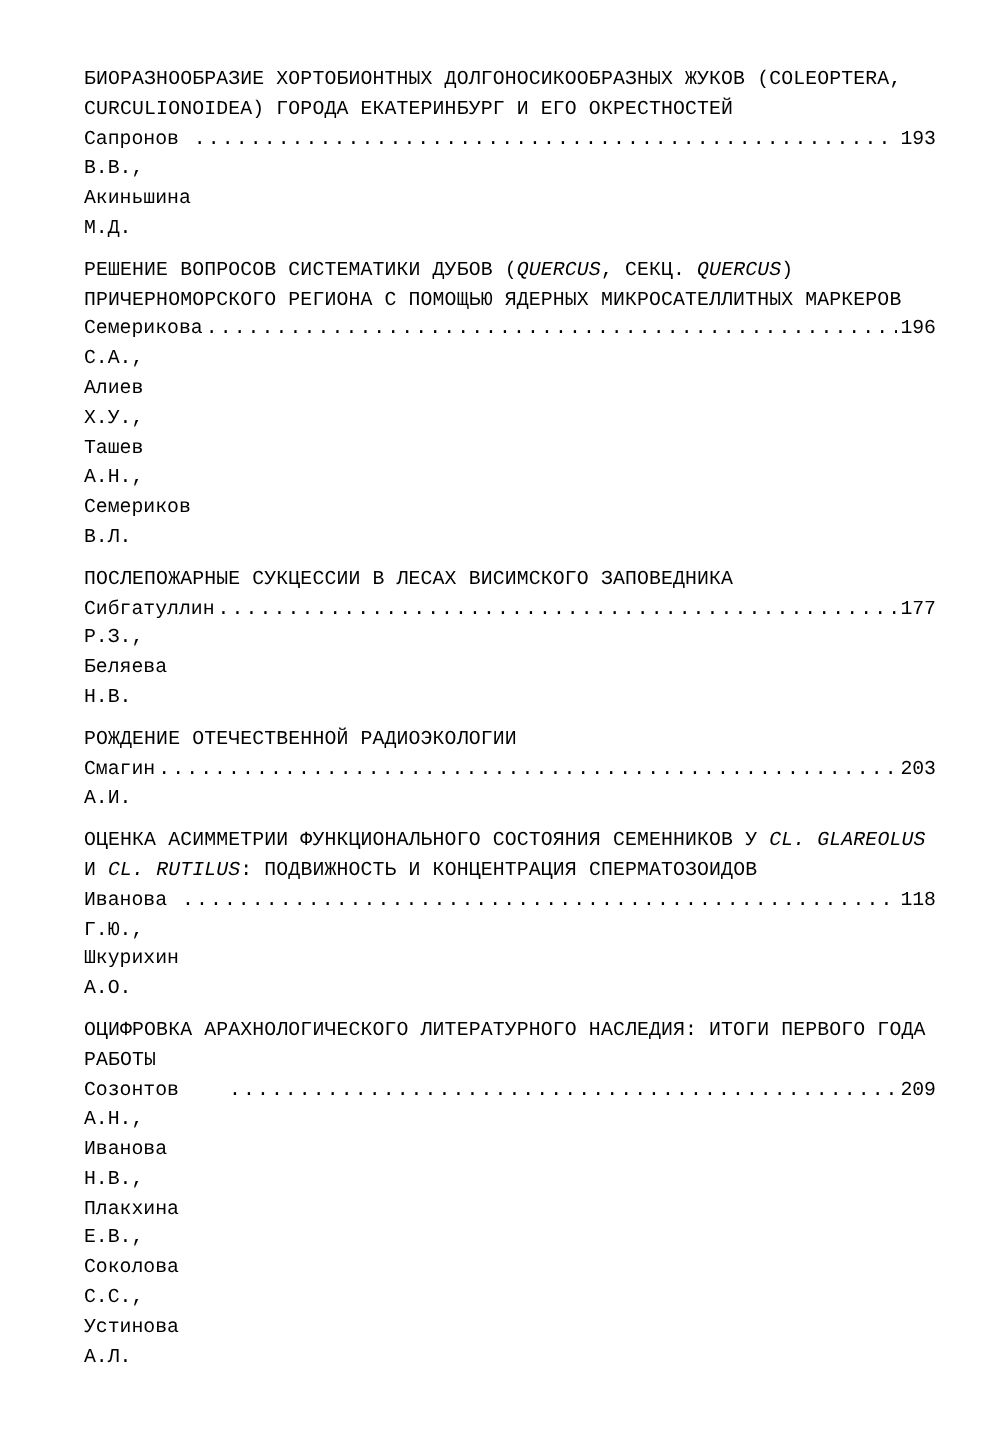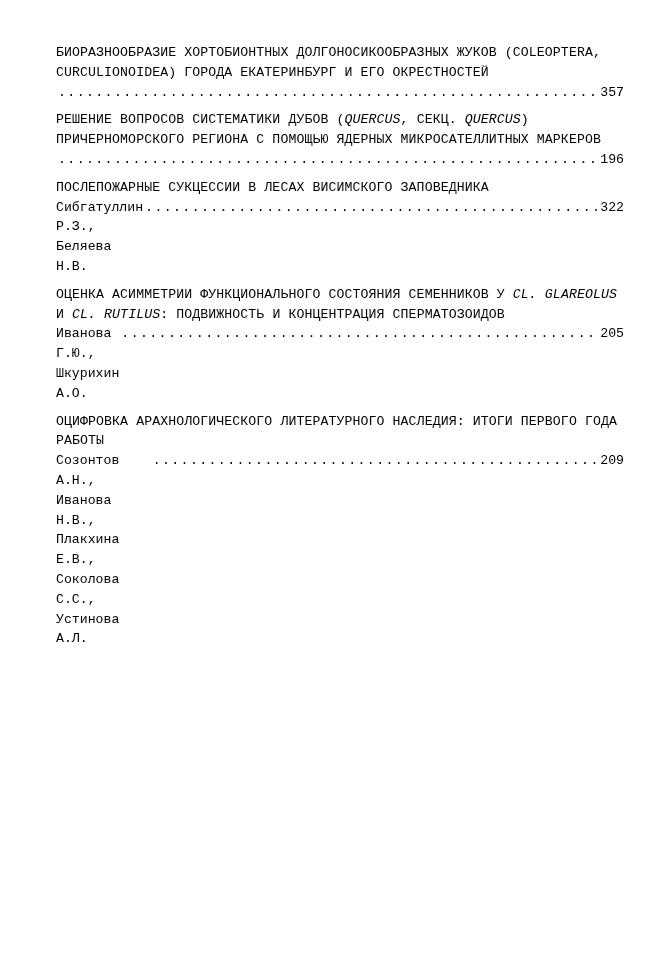--- a/index.html
+++ b/index.html
@@ -46,45 +46,55 @@
   .pageno { flex: 0 0 auto; }
 </style>
 </head>
 <body>
 
 <div class="page">
   <div class="toc">
       <div class="entry">
         <p class="title"><span>БИОРАЗНООБРАЗИЕ ХОРТОБИОНТНЫХ ДОЛГОНОСИКООБРАЗНЫХ ЖУКОВ (COLEOPTERA, CURCULIONOIDEA) ГОРОДА ЕКАТЕРИНБУРГ И ЕГО ОКРЕСТНОСТЕЙ</span></p>
         <div class="authors-row">
+          <span class="authors">Сапронов В.В., Акиньшина М.Д.</span>
           <span class="dots"></span>
-          <span class="pageno">357</span>
+          <span class="pageno">193</span>
         </div>
       </div>
       <div class="entry">
         <p class="title"><span>РЕШЕНИЕ ВОПРОСОВ СИСТЕМАТИКИ ДУБОВ (</span><span class="it">QUERCUS</span><span>, СЕКЦ. </span><span class="it">QUERCUS</span><span>) ПРИЧЕРНОМОРСКОГО РЕГИОНА С ПОМОЩЬЮ ЯДЕРНЫХ МИКРОСАТЕЛЛИТНЫХ МАРКЕРОВ</span></p>
         <div class="authors-row">
+          <span class="authors">Семерикова С.А., Алиев Х.У., Ташев А.Н., Семериков В.Л. </span>
           <span class="dots"></span>
           <span class="pageno">196</span>
         </div>
       </div>
       <div class="entry">
         <p class="title"><span>ПОСЛЕПОЖАРНЫЕ СУКЦЕССИИ В ЛЕСАХ ВИСИМСКОГО ЗАПОВЕДНИКА</span></p>
         <div class="authors-row">
           <span class="authors">Сибгатуллин Р.З., Беляева Н.В.</span>
           <span class="dots"></span>
-          <span class="pageno">322</span>
+          <span class="pageno">177</span>
+        </div>
+      </div>
+      <div class="entry">
+        <p class="title"><span>РОЖДЕНИЕ ОТЕЧЕСТВЕННОЙ РАДИОЭКОЛОГИИ</span></p>
+        <div class="authors-row">
+          <span class="authors">Смагин А.И.</span>
+          <span class="dots"></span>
+          <span class="pageno">203</span>
         </div>
       </div>
       <div class="entry">
         <p class="title"><span>ОЦЕНКА АСИММЕТРИИ ФУНКЦИОНАЛЬНОГО СОСТОЯНИЯ СЕМЕННИКОВ У </span><span class="it">CL. GLAREOLUS</span><span> И </span><span class="it">CL. RUTILUS</span><span>: ПОДВИЖНОСТЬ И КОНЦЕНТРАЦИЯ СПЕРМАТОЗОИДОВ</span></p>
         <div class="authors-row">
           <span class="authors">Иванова Г.Ю., Шкурихин А.О.</span>
           <span class="dots"></span>
-          <span class="pageno">205</span>
+          <span class="pageno">118</span>
         </div>
       </div>
       <div class="entry">
         <p class="title"><span>ОЦИФРОВКА АРАХНОЛОГИЧЕСКОГО ЛИТЕРАТУРНОГО НАСЛЕДИЯ: ИТОГИ ПЕРВОГО ГОДА РАБОТЫ</span></p>
         <div class="authors-row">
           <span class="authors">Созонтов А.Н., Иванова Н.В., Плакхина Е.В., Соколова С.С., Устинова А.Л.</span>
           <span class="dots"></span>
           <span class="pageno">209</span>
         </div>
       </div>

